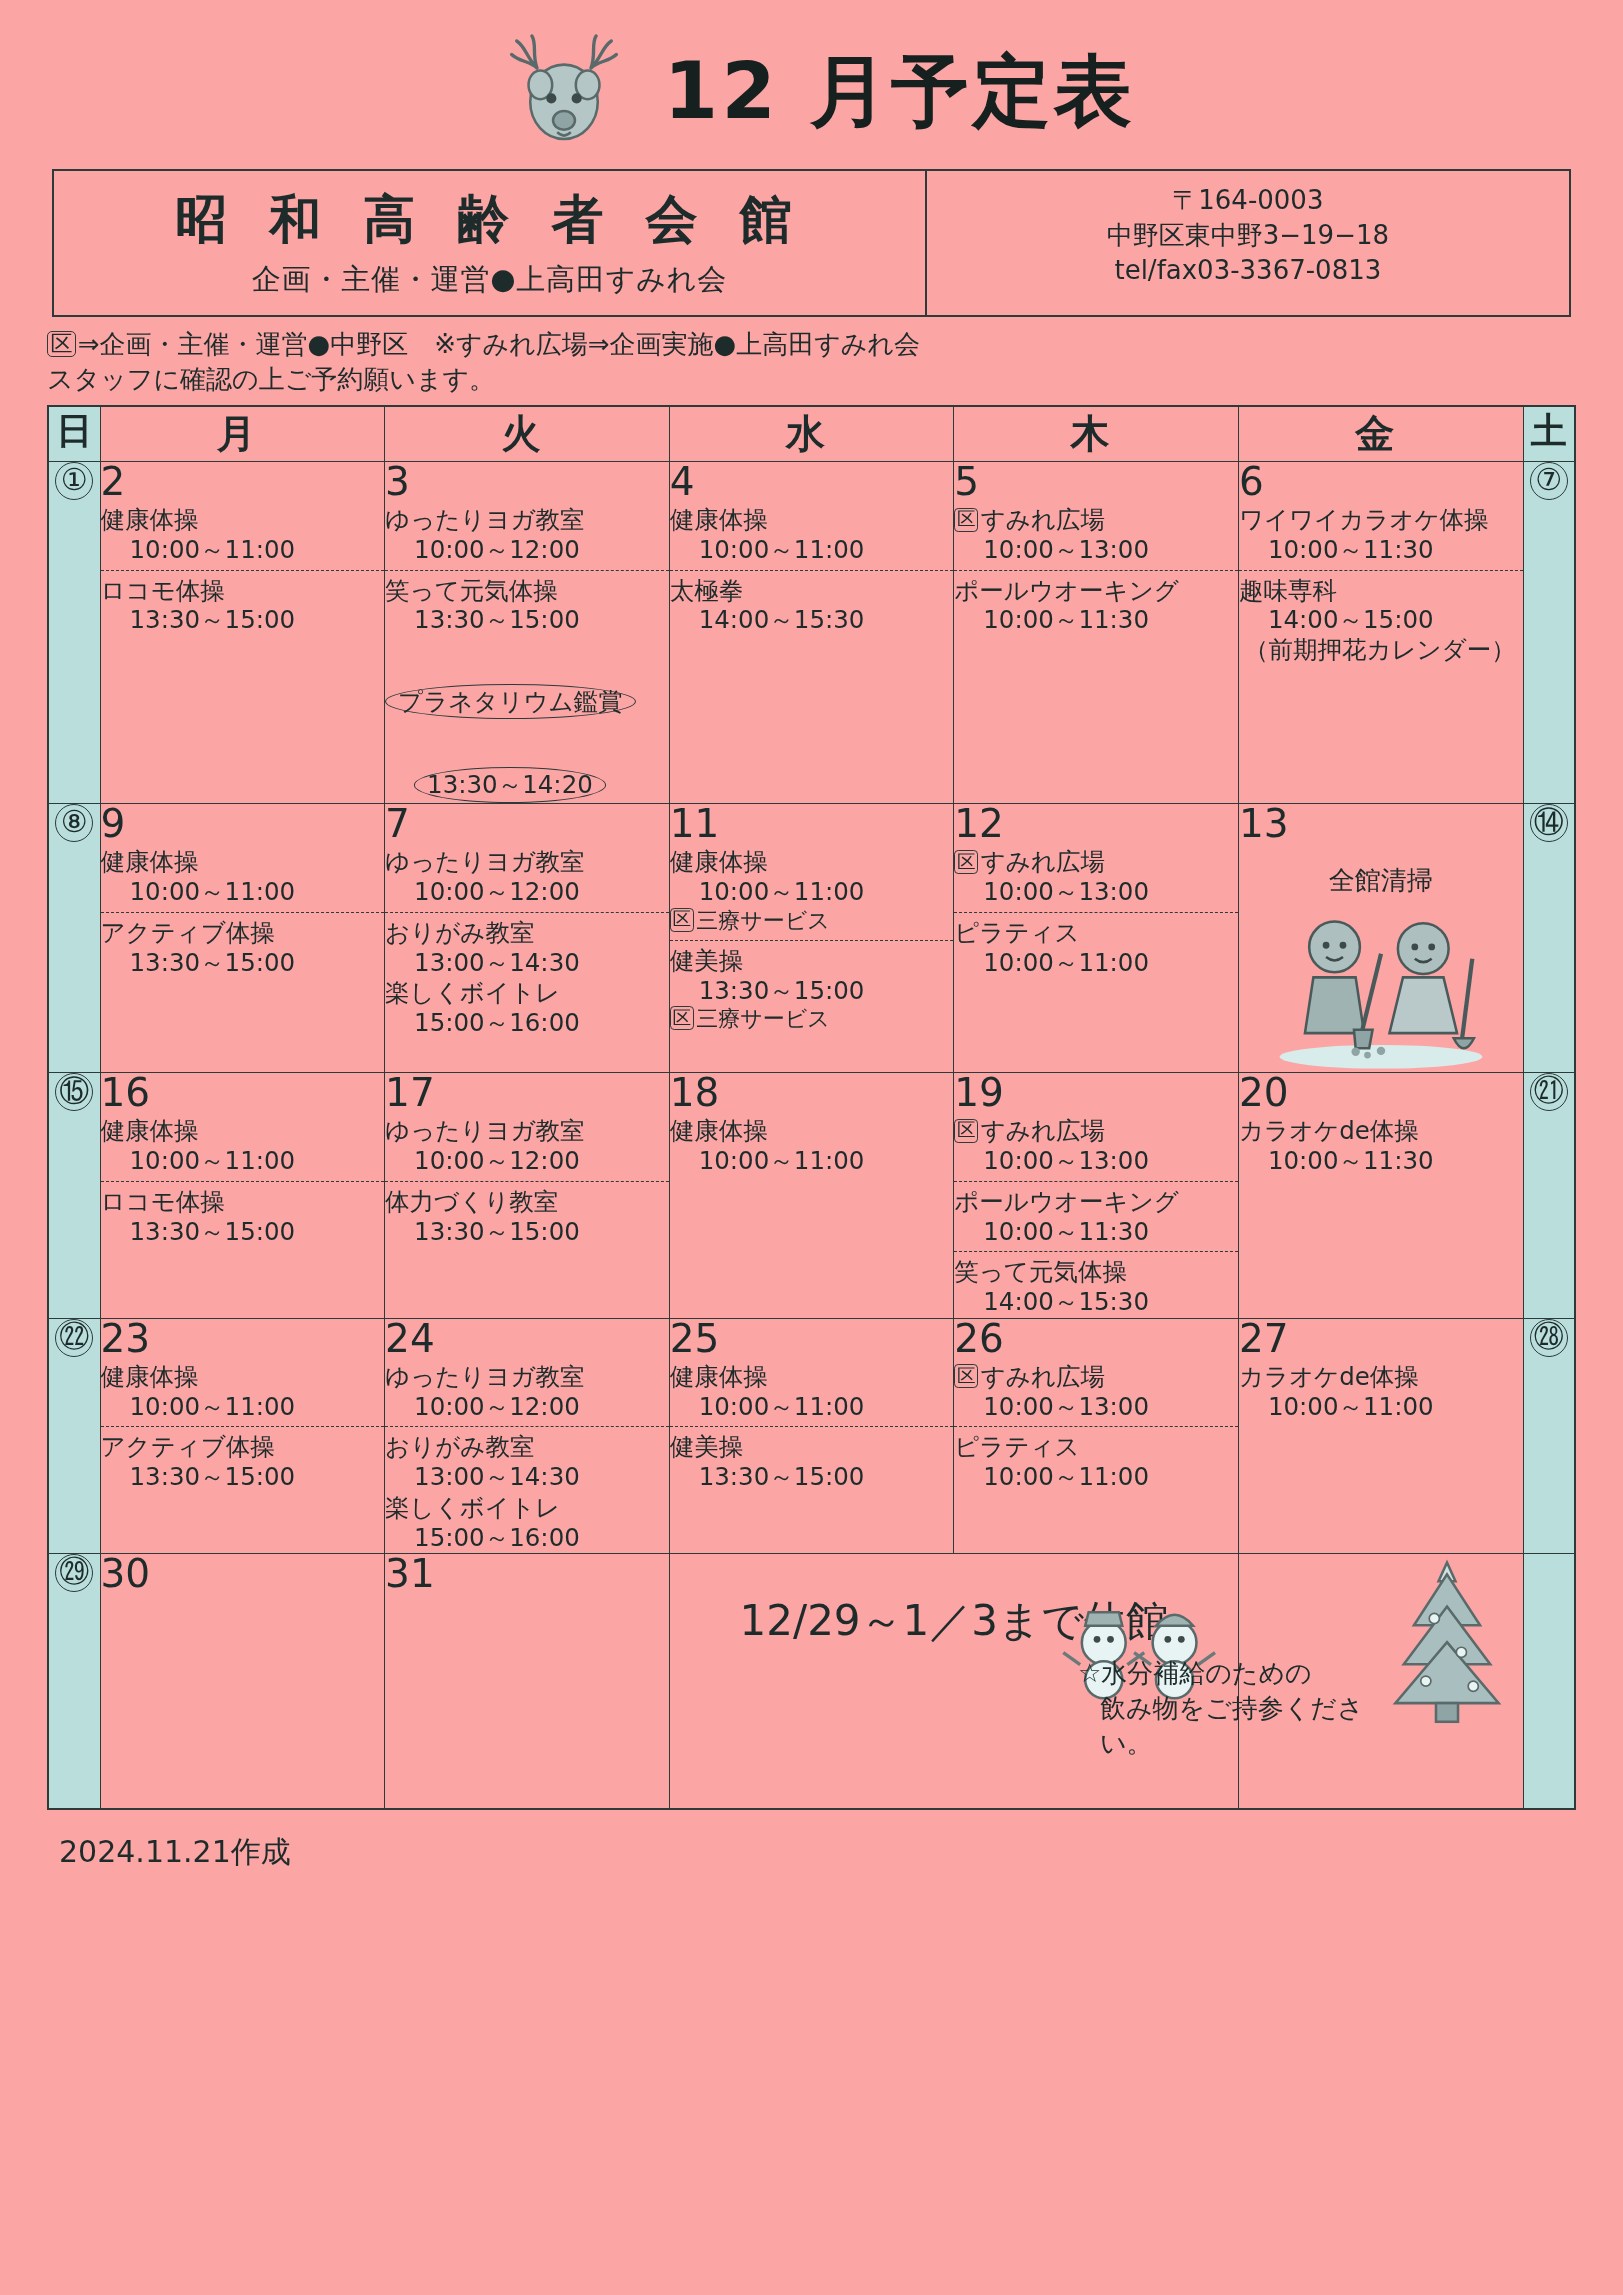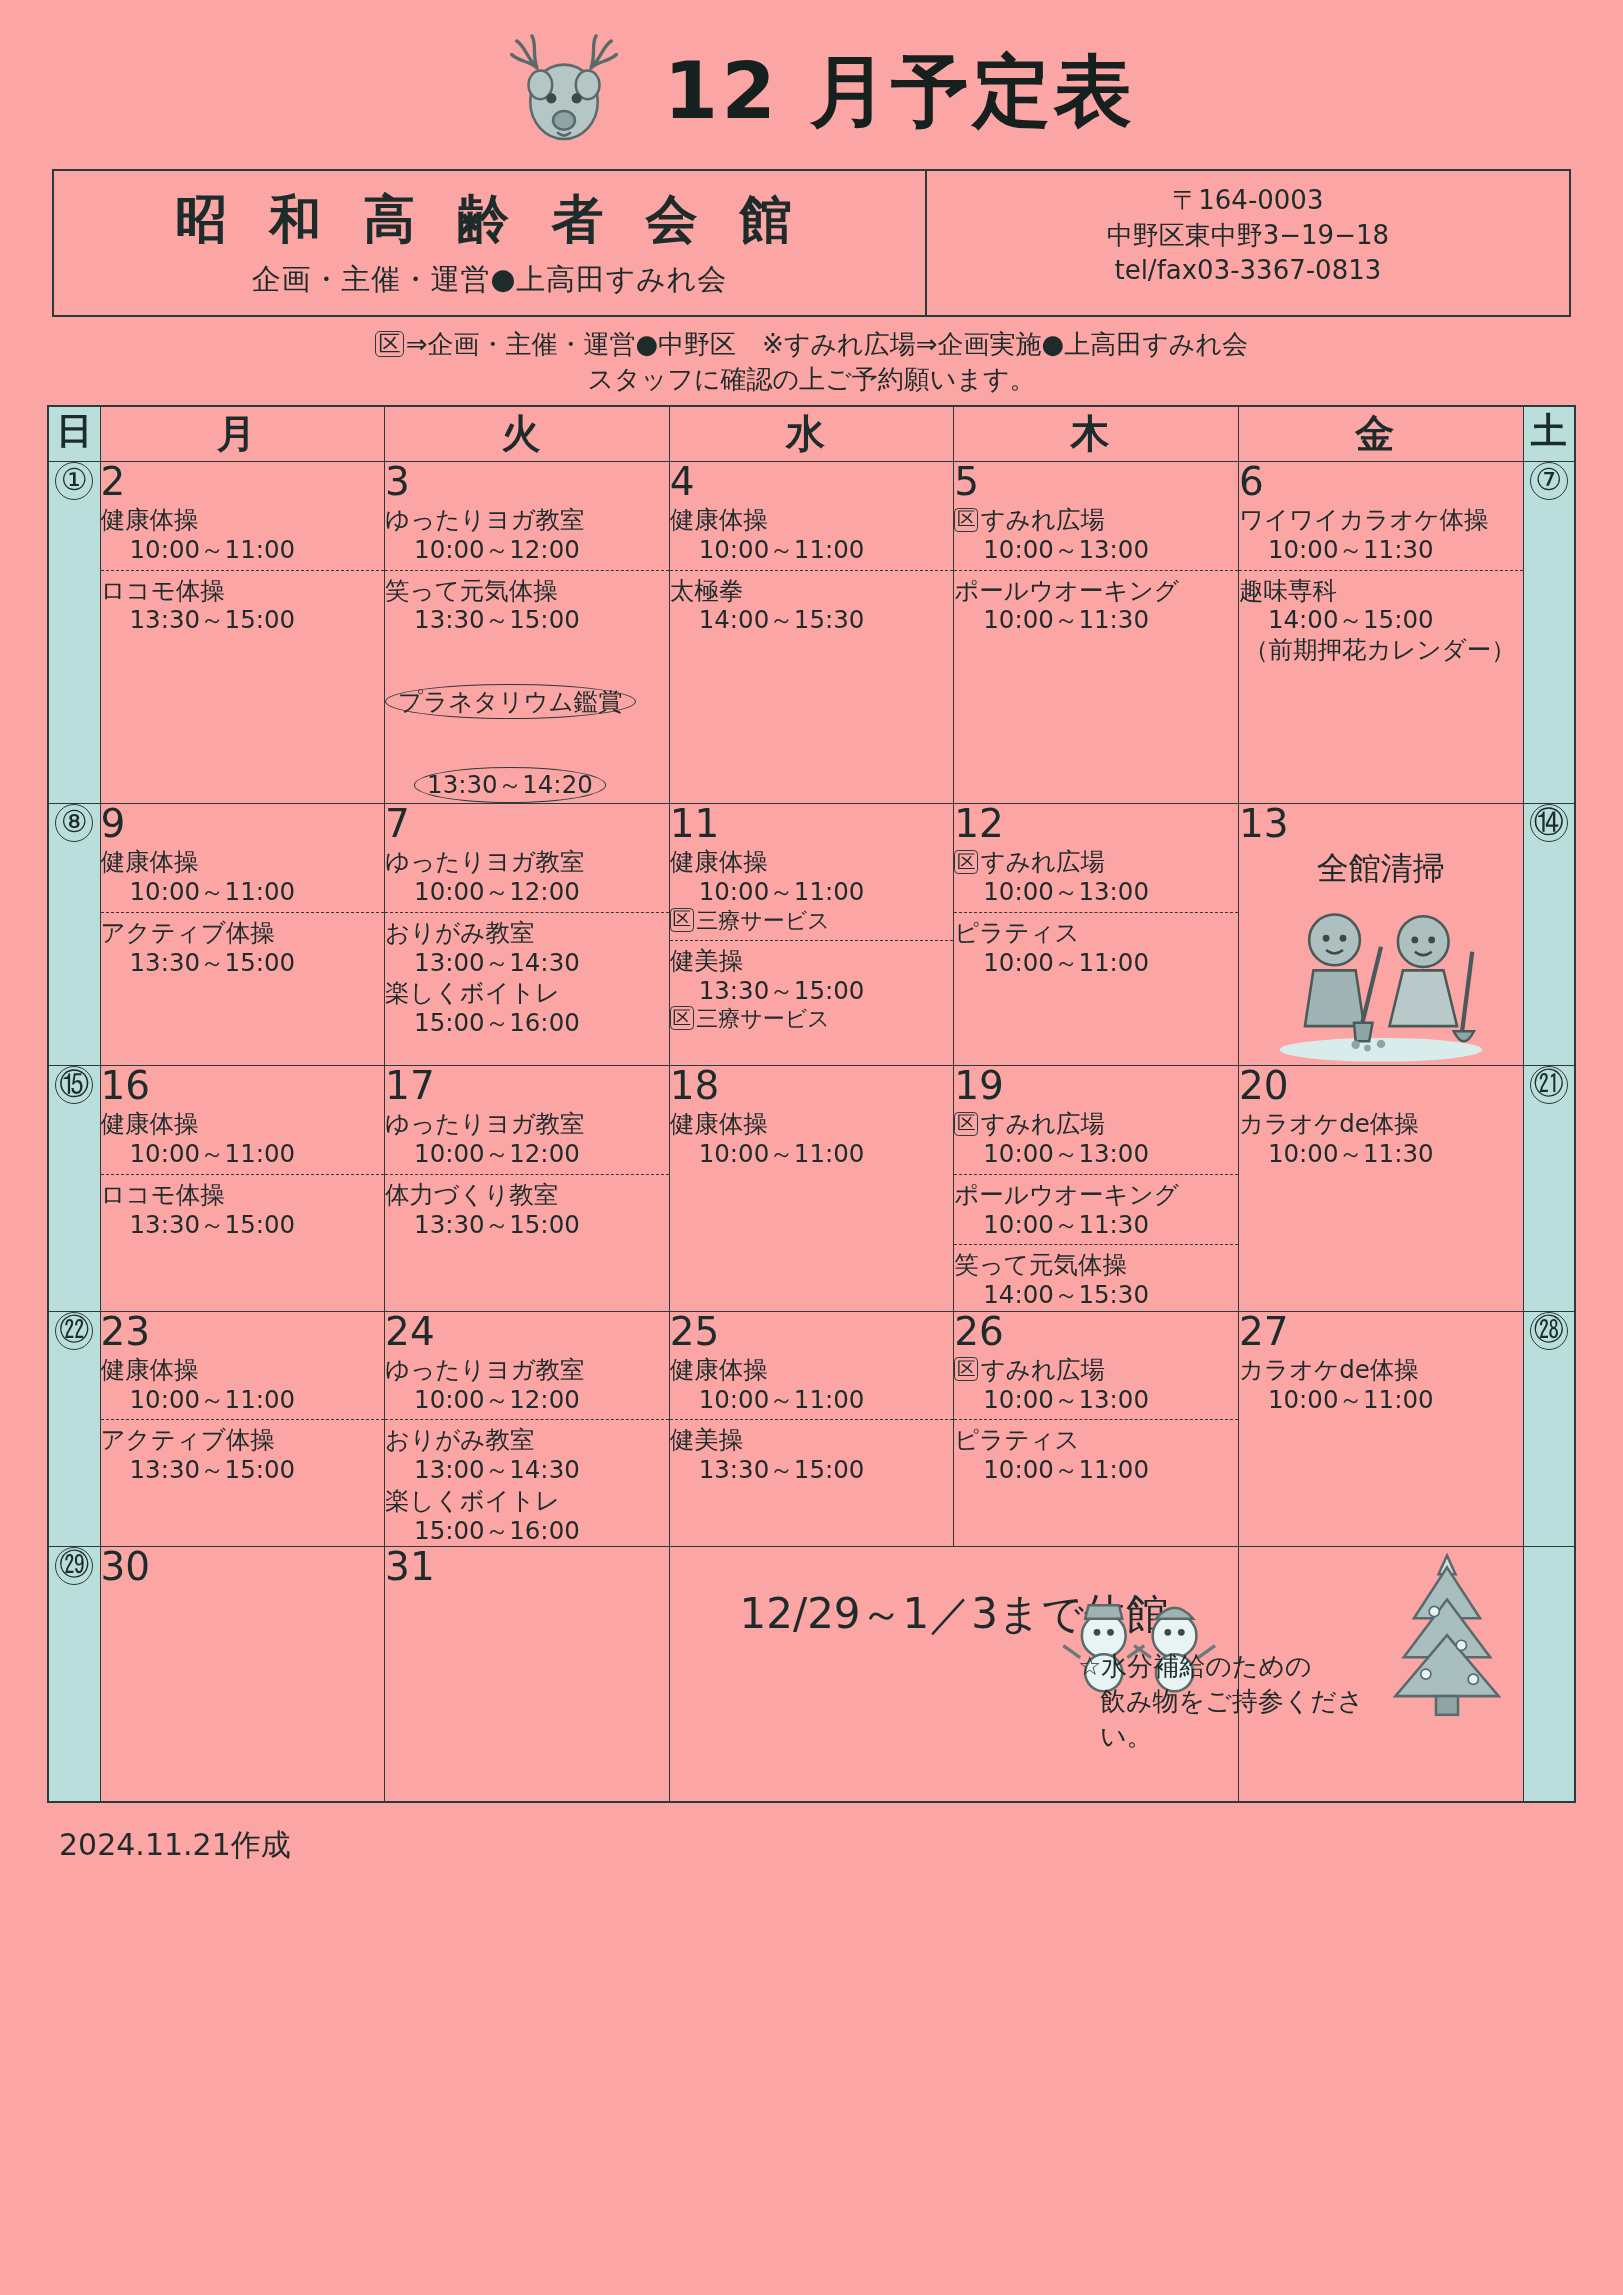--- a/index.html
+++ b/index.html
@@ -68,21 +68,20 @@
   .info-right{
     flex:1 1 42%;
     padding:12px 12px;
     text-align:center;
     font-size:26px;
     line-height:1.35;
   }
   .info-right div{white-space:nowrap}
 
   .notice{
-    text-align:center;
     font-size:26px;
     line-height:1.35;
     margin:10px 0 8.5px 0;
   }
   .notice .circ{
     display:inline-block;
     border:1.7px solid #2c3a3a;
     border-radius:5px;
     padding:0 2.5px;
     margin-right:1.7px;
@@ -169,23 +168,23 @@
     display:inline-block;
     border:1.7px solid #2c3a3a;
     border-radius:50%/50%;
     padding:1.7px 12px;
     margin-top:48px;
   }
   .small{font-size:22px;}
 
   
   .clean-title{
-    font-size:32px;
+    font-size:26px;
     text-align:center;
-    margin-top:2px;
+    margin-top:18px;
   }
   .clean-art{
     display:flex;justify-content:center;align-items:flex-end;
     margin-top:5px;
   }
 
   
   td.lastrow{height:254px;}
   .closed-text{
     font-size:42px;

